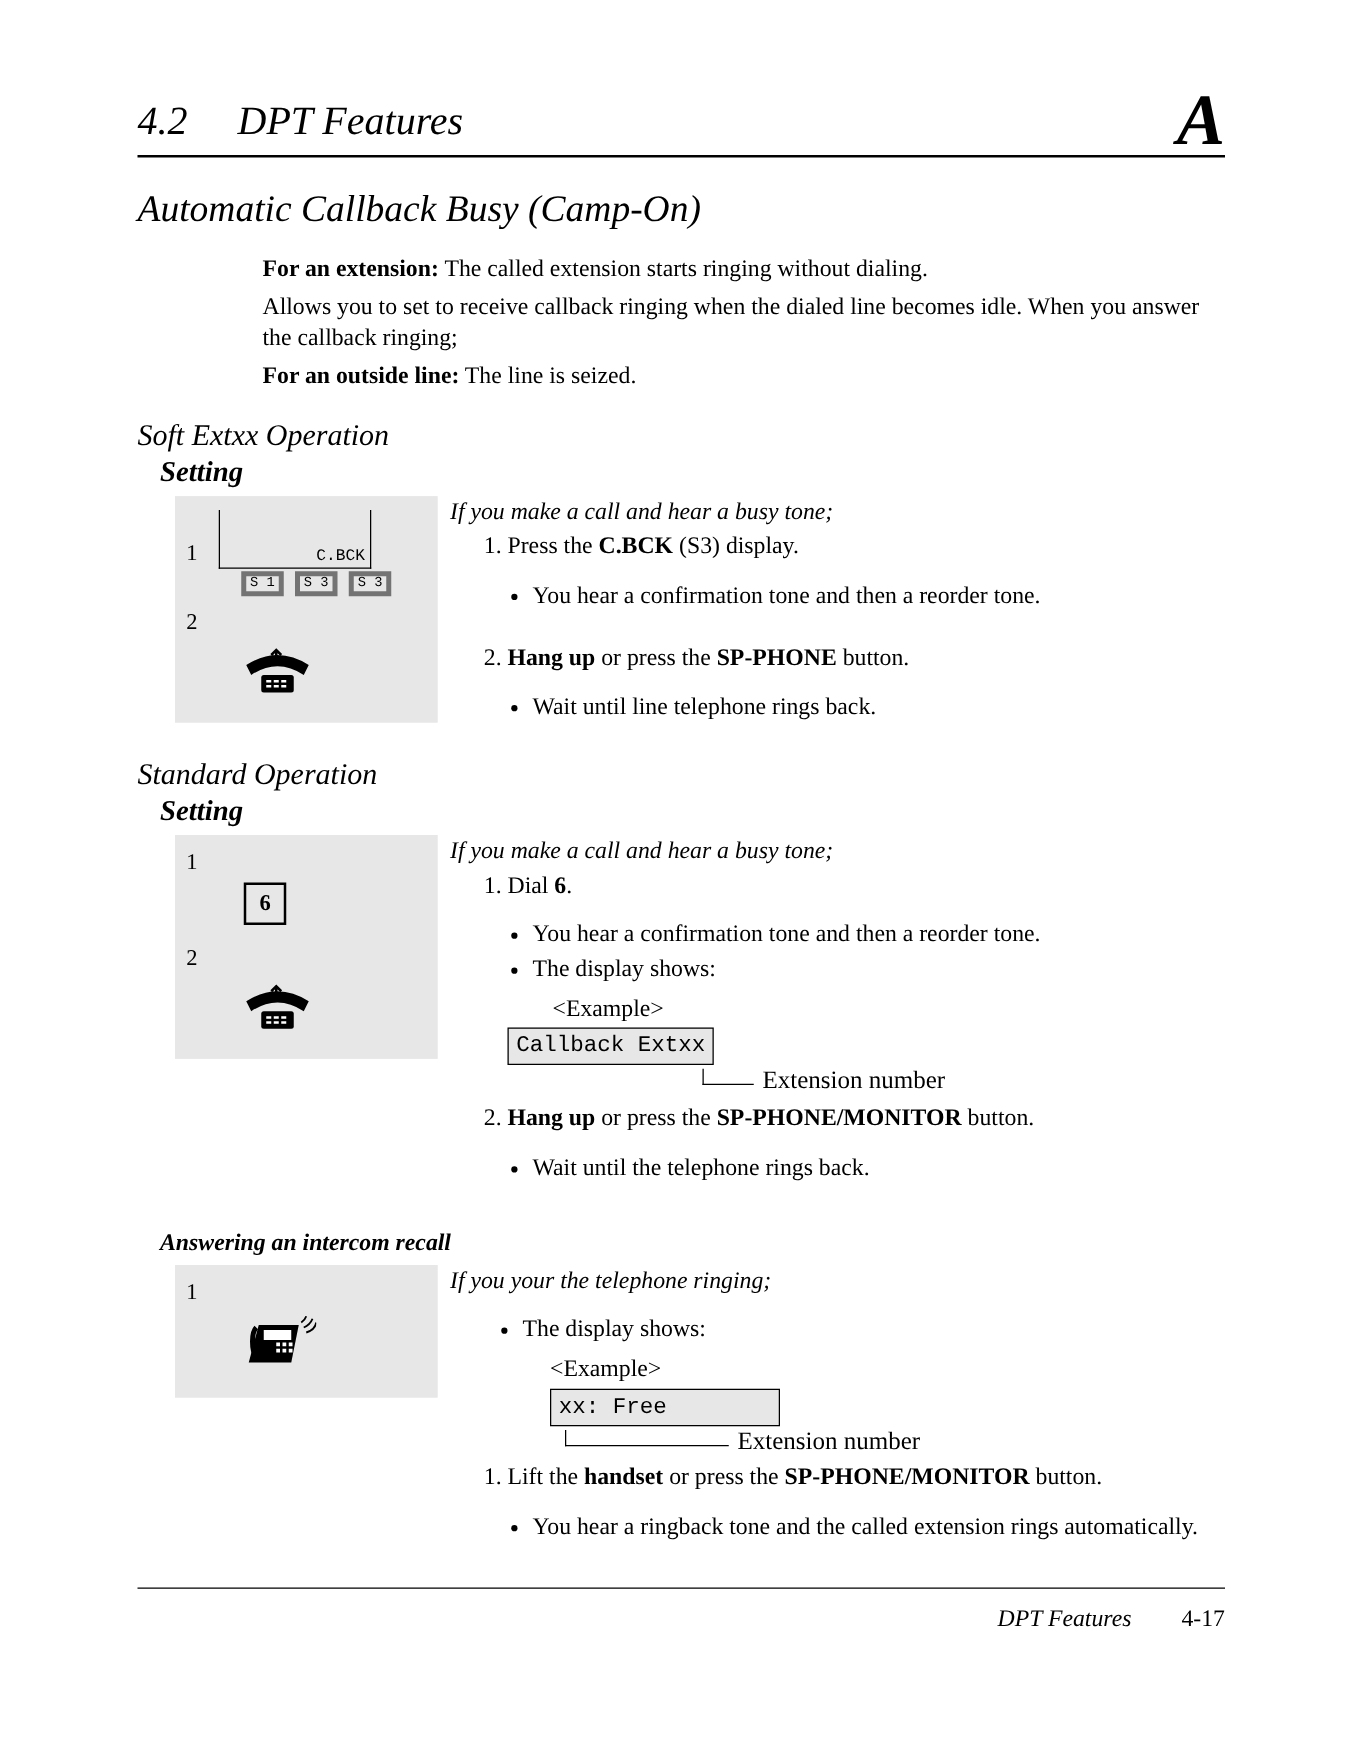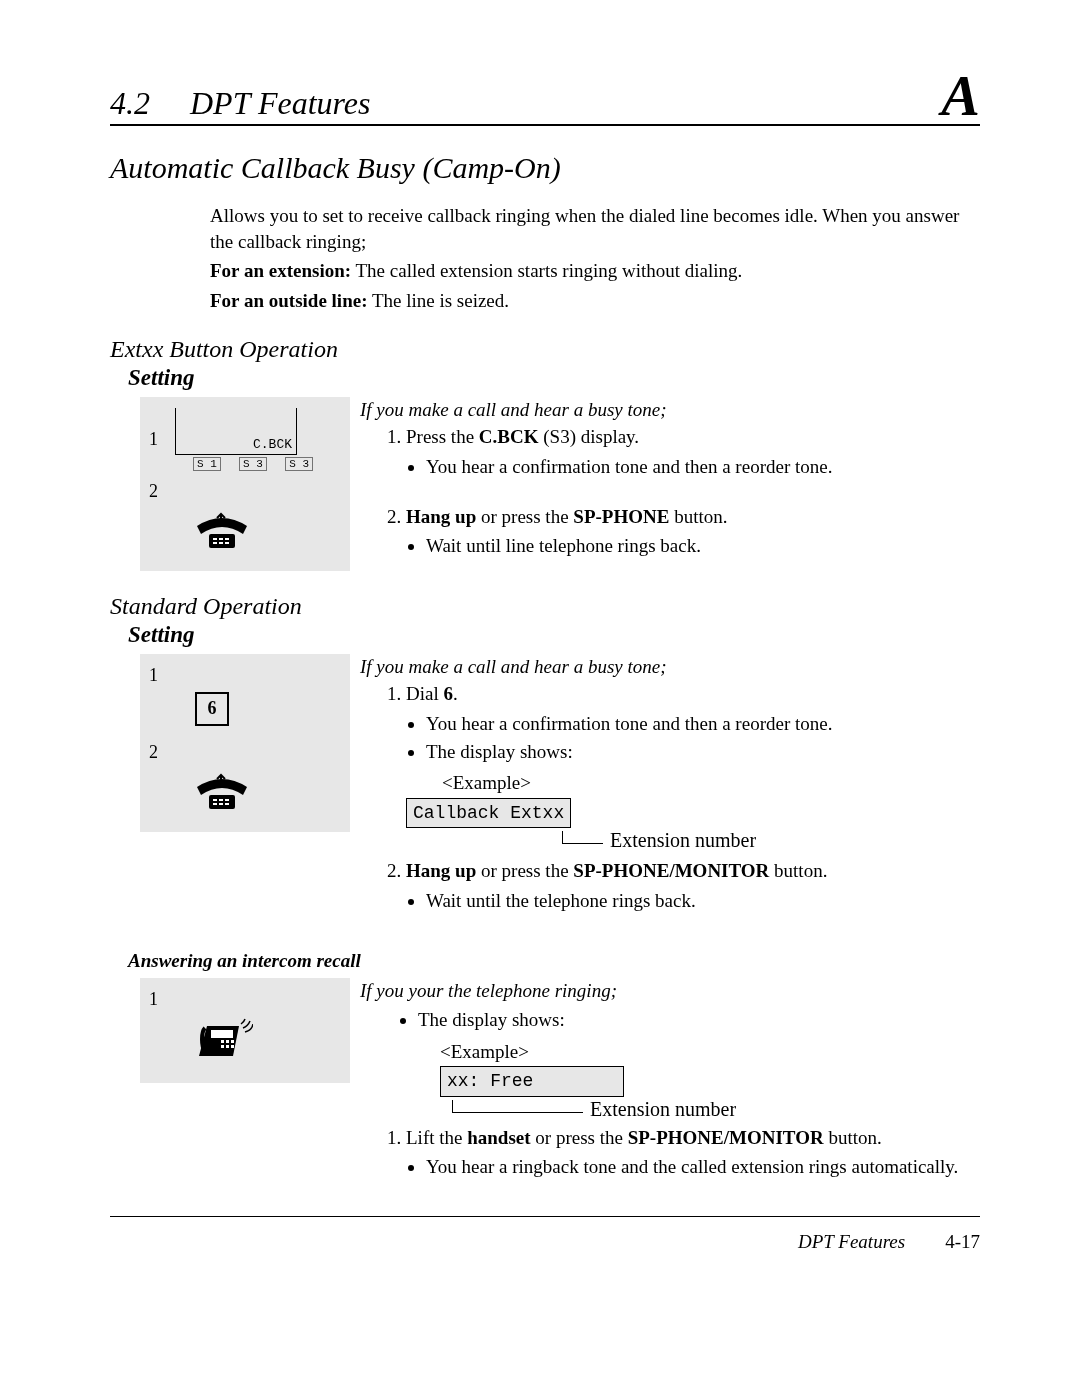--- a/index.html
+++ b/index.html
@@ -15,21 +15,21 @@
   }
   .page {
     padding: 70px 100px 50px 110px;
     box-sizing: border-box;
     height: 100%;
     position: relative;
   }
   .header-row {
     display: flex;
     justify-content: space-between;
-    align-items: flex-end;
+    align-items: center;
     border-bottom: 2px solid #000;
     padding-bottom: 2px;
   }
   .header-left {
     font-style: italic;
     font-size: 32px;
   }
   .header-right {
     font-family: "Times New Roman", serif;
     font-style: italic;
@@ -113,21 +113,21 @@
   .sbuttons {
     display: flex;
     justify-content: space-between;
     width: 120px;
     margin-left: 26px;
     margin-top: 2px;
     font-family: "Courier New", monospace;
     font-size: 11px;
   }
   .sbuttons span {
-    border: 1px solid #737373;
+    border: 4px solid #737373;
     padding: 0 3px;
   }
   .keypad {
     border: 2px solid #000;
     width: 30px;
     height: 30px;
     display: flex;
     align-items: center;
     justify-content: center;
     font-weight: bold;
@@ -150,21 +150,21 @@
   .cond {
     font-style: italic;
   }
   ol.steps {
     margin: 2px 0 0 0;
     padding-left: 46px;
   }
   ol.steps > li { margin-bottom: 4px; }
   ul.bul {
     list-style-type: disc;
-    margin: 4px 0 6px 0;
+    margin: 14px 0 6px 0;
     padding-left: 58px;
   }
   ul.bul li { margin-bottom: 2px; }
   .example-tag {
     margin-left: 36px;
     margin-bottom: 2px;
     margin-top: 2px;
   }
   .display-box {
     font-family: "Courier New", monospace;
@@ -212,26 +212,26 @@
     <div class="header-left">
       <span>4.2</span>&nbsp;&nbsp;&nbsp;&nbsp;
       <span>DPT Features</span>
     </div>
     <div class="header-right">A</div>
   </div>
 
   <div class="title">Automatic Callback Busy (Camp-On)</div>
 
   <div class="intro">
+    <p><b>For an extension:</b><span> The called extension starts ringing without dialing.</span></p>
     <p>Allows you to set to receive callback ringing when the dialed line becomes idle.  When you answer the callback ringing;</p>
-    <p><b>For an extension:</b><span> The called extension starts ringing without dialing.</span></p>
     <p><b>For an outside line:</b><span> The line is seized.</span></p>
   </div>
 
-  <div class="subhead">Extxx Button Operation</div>
+  <div class="subhead">Soft Extxx Operation</div>
   <div class="setting-label">Setting</div>
 
   <div class="row">
     <div class="diagram-col">
       <div class="diagram-box">
         <div class="diagram-entry">
           <div class="diagram-num">1</div>
           <div style="flex:1">
             <div class="lcd">
               <span class="cbck">C.BCK</span>

